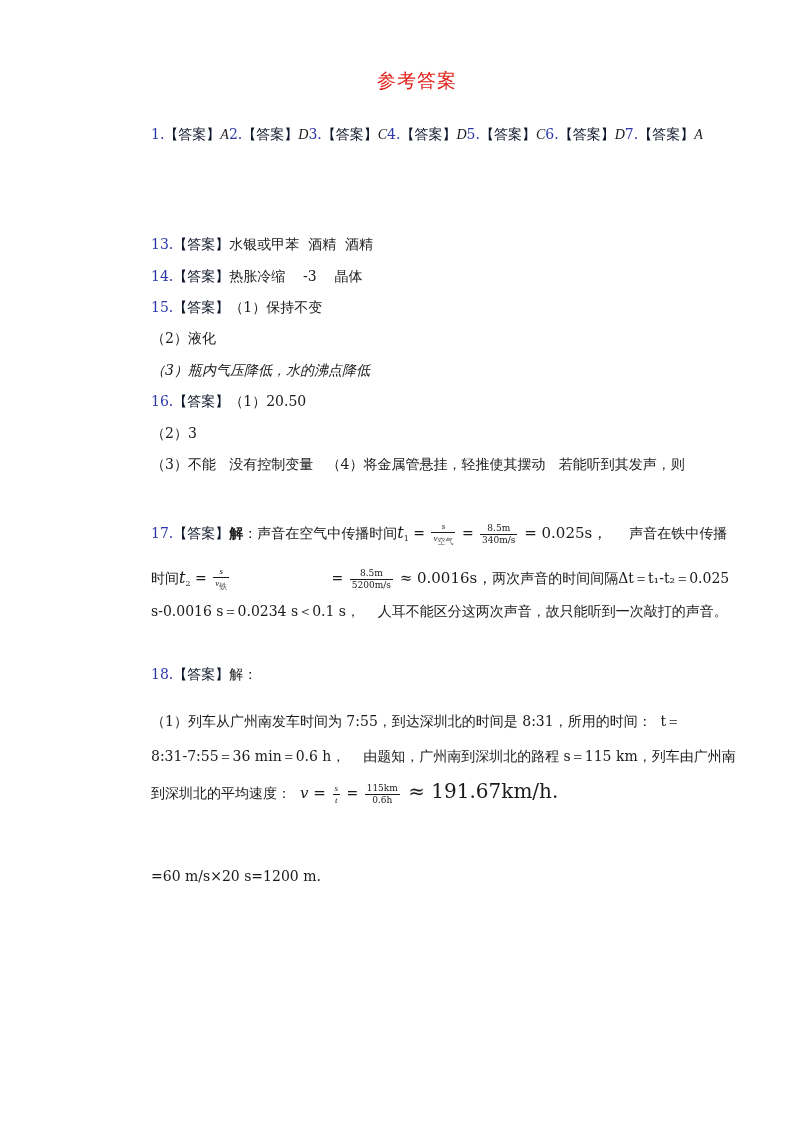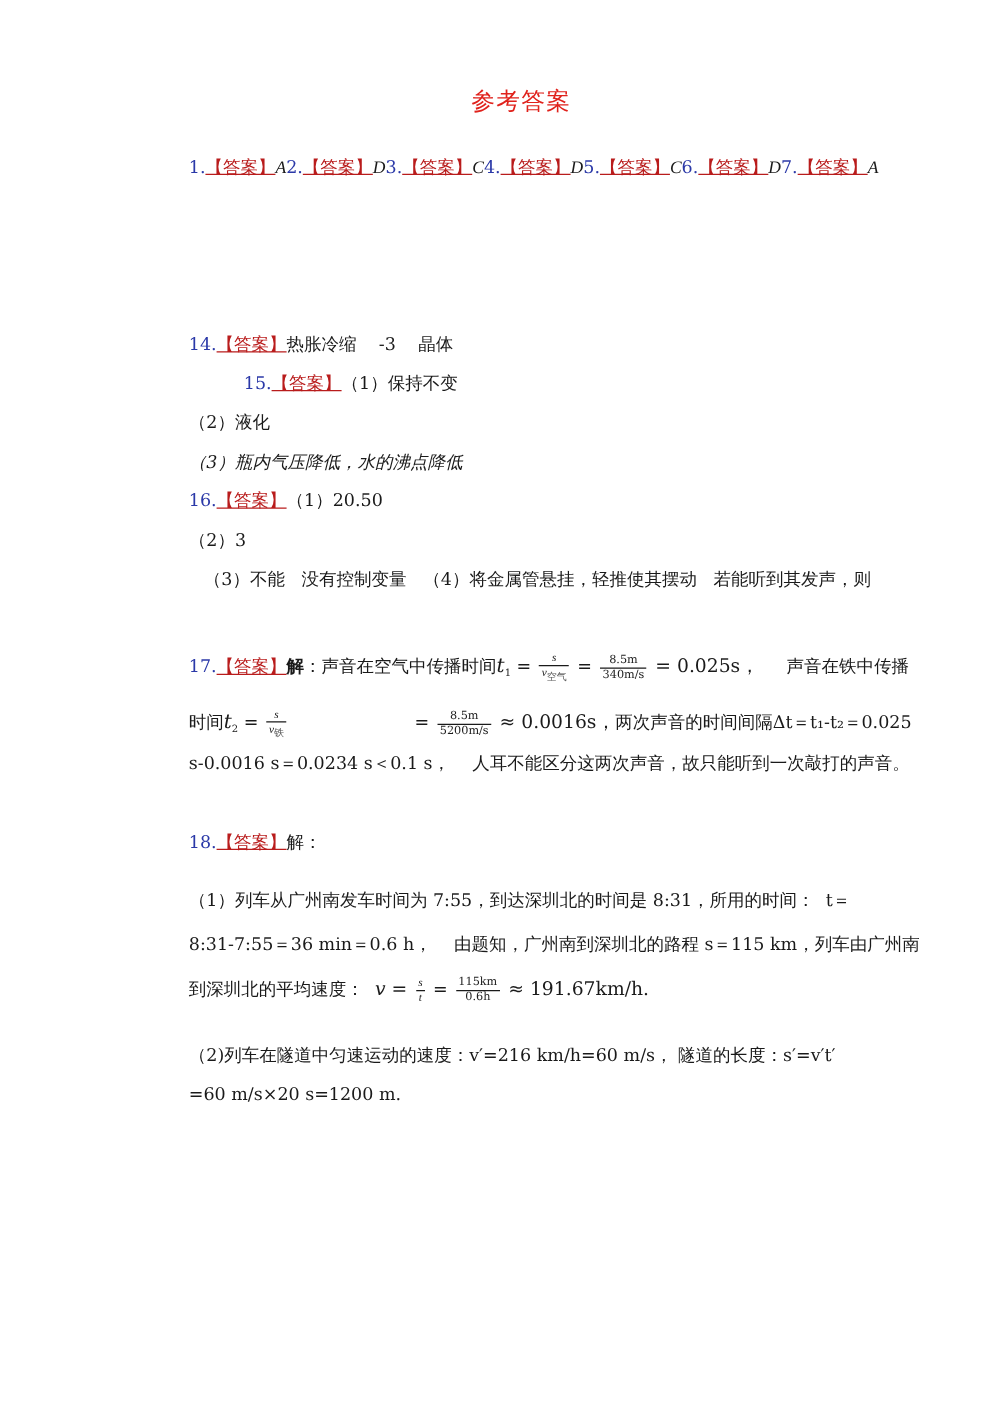--- a/index.html
+++ b/index.html
@@ -3,21 +3,21 @@
 <meta charset="utf-8">
 <style>
   html, body { margin: 0; padding: 0; background: #ffffff; }
   body { width: 800px; height: 1131px; position: relative; overflow: hidden;
          font-family: "DejaVu Serif", "Liberation Serif", serif; color: #1a1a1a; }
   .page { position: absolute; left: 17px; top: 0; width: 800px; height: 1131px; }
   .title { position: absolute; top: 68px; left: 0; width: 800px; text-align: center;
            color: #e0221c; font-size: 19px; letter-spacing: 1px; }
   .line { position: absolute; left: 134px; white-space: nowrap; font-size: 14px; line-height: 20px; }
   .num { color: #2b39a8; }
-  .tag { color: #b91c1c; text-decoration: underline; }
+  .tag { color: #0f172a; }
   .it { font-style: italic; font-family: "Liberation Serif", serif; }
   .math { font-family: "DejaVu Serif", serif; }
   .frac { display: inline-block; vertical-align: middle; text-align: center; font-size: 9px; line-height: 11px; margin: 0 2px; }
   .frac .n { display: block; border-bottom: 1px solid #1a1a1a; padding: 0 2px; }
   .frac .d { display: block; padding: 0 2px; }
   .sub { font-size: 8px; vertical-align: -3px; color: #555; }
   .bold { font-weight: bold; }
 </style>
 </head>
 <body>
@@ -25,52 +25,54 @@
 <div class="page">
 
   <div class="title">参考答案</div>
 
   <div class="line" style="top:124px;">
     <span class="num">1.</span><span class="tag">【答案】</span><span class="it">A</span><span class="num">2.</span><span class="tag">【答案】</span><span class="it">D</span><span class="num">3.</span><span class="tag">【答案】</span><span class="it">C</span><span class="num">4.</span><span class="tag">【答案】</span><span class="it">D</span><span class="num">5.</span><span class="tag">【答案】</span><span class="it">C</span><span class="num">6.</span><span class="tag">【答案】</span><span class="it">D</span><span class="num">7.</span><span class="tag">【答案】</span><span class="it">A</span>
   </div>
 
 
 
+  <div class="line" style="top:234px;">
+    <span class="num">13.</span><span class="tag">【答案】</span><span style="white-space:pre">水银或甲苯  酒精  酒精</span>
+  </div>
 
   <div class="line" style="top:266px;">
     <span class="num">14.</span><span class="tag">【答案】</span><span style="white-space:pre">热胀冷缩    -3    晶体</span>
   </div>
 
-  <div class="line" style="top:297px;margin-left:44px;">
+  <div class="line" style="top:297px;">
     <span class="num">15.</span><span class="tag">【答案】</span><span>（1）保持不变</span>
   </div>
   <div class="line" style="top:328px;">（2）液化</div>
   <div class="line" style="top:360px;font-style:italic;">（3）瓶内气压降低，水的沸点降低</div>
 
   <div class="line" style="top:391px;">
     <span class="num">16.</span><span class="tag">【答案】</span><span>（1）20.50</span>
   </div>
   <div class="line" style="top:423px;">（2）3</div>
-  <div class="line" style="top:454px;white-space:pre;margin-left:12px;">（3）不能   没有控制变量   （4）将金属管悬挂，轻推使其摆动   若能听到其发声，则</div>
+  <div class="line" style="top:454px;white-space:pre;">（3）不能   没有控制变量   （4）将金属管悬挂，轻推使其摆动   若能听到其发声，则</div>
 
   <div class="line" style="top:521px;">
     <span class="num">17.</span><span class="tag">【答案】</span><span class="bold">解</span><span>：声音在空气中传播时间</span><span class="it math" style="font-size:16px">t</span><span class="sub" style="color:#1a1a1a">1</span><span class="math"> = </span><span class="frac"><span class="n it">s</span><span class="d"><span class="it">v</span><span class="sub">空气</span></span></span><span class="math"> = </span><span class="frac math"><span class="n">8.5m</span><span class="d">340m/s</span></span><span class="math" style="font-size:15px;white-space:pre"> = 0.025s，</span><span style="display:inline-block;width:22px"></span><span>声音在铁中传播</span>
   </div>
 
   <div class="line" style="top:566px;">
     <span>时间</span><span class="it math" style="font-size:16px">t</span><span class="sub" style="color:#1a1a1a">2</span><span class="math"> = </span><span class="frac"><span class="n it">s</span><span class="d"><span class="it">v</span><span class="sub">铁</span></span></span><span style="display:inline-block;width:96px"></span><span class="math"> = </span><span class="frac math"><span class="n">8.5m</span><span class="d">5200m/s</span></span><span class="math" style="font-size:15px;white-space:pre"> ≈ 0.0016s，</span><span>两次声音的时间间隔Δt＝t₁-t₂＝0.025</span>
   </div>
 
   <div class="line" style="top:601px;white-space:pre;">s-0.0016 s＝0.0234 s＜0.1 s，    人耳不能区分这两次声音，故只能听到一次敲打的声音。</div>
 
   <div class="line" style="top:664px;">
     <span class="num">18.</span><span class="tag">【答案】</span><span>解：</span>
   </div>
   <div class="line" style="top:711px;white-space:pre;">（1）列车从广州南发车时间为 7:55，到达深圳北的时间是 8:31，所用的时间：  t＝</div>
   <div class="line" style="top:746px;white-space:pre;">8:31-7:55＝36 min＝0.6 h，    由题知，广州南到深圳北的路程 s＝115 km，列车由广州南</div>
   <div class="line" style="top:781px;">
-    <span style="white-space:pre">到深圳北的平均速度：  </span><span class="it math" style="font-size:15px;white-space:pre">v = </span><span class="frac it"><span class="n">s</span><span class="d">t</span></span><span class="math"> = </span><span class="frac math"><span class="n">115km</span><span class="d">0.6h</span></span><span class="math" style="font-size:15px;white-space:pre"> ≈ 191.67km/h.</span>
+    <span style="white-space:pre">到深圳北的平均速度：  </span><span class="it math" style="font-size:15px;white-space:pre">v = </span><span class="frac it"><span class="n">s</span><span class="d">t</span></span><span class="math"> = </span><span class="frac math"><span class="n">115km</span><span class="d">0.6h</span></span><span class="math" style="font-size:20px;white-space:pre"> ≈ 191.67km/h.</span>
   </div>
-  <div class="line" style="top:835px;">（2)列车在隧道中匀速运动的速度：v′=216 km/h=60 m/s，  隧道的长度：s′=v′t′</div>
   <div class="line" style="top:866px;">=60 m/s×20 s=1200 m.</div>
 
 
 </div>
 
 </body></html>

